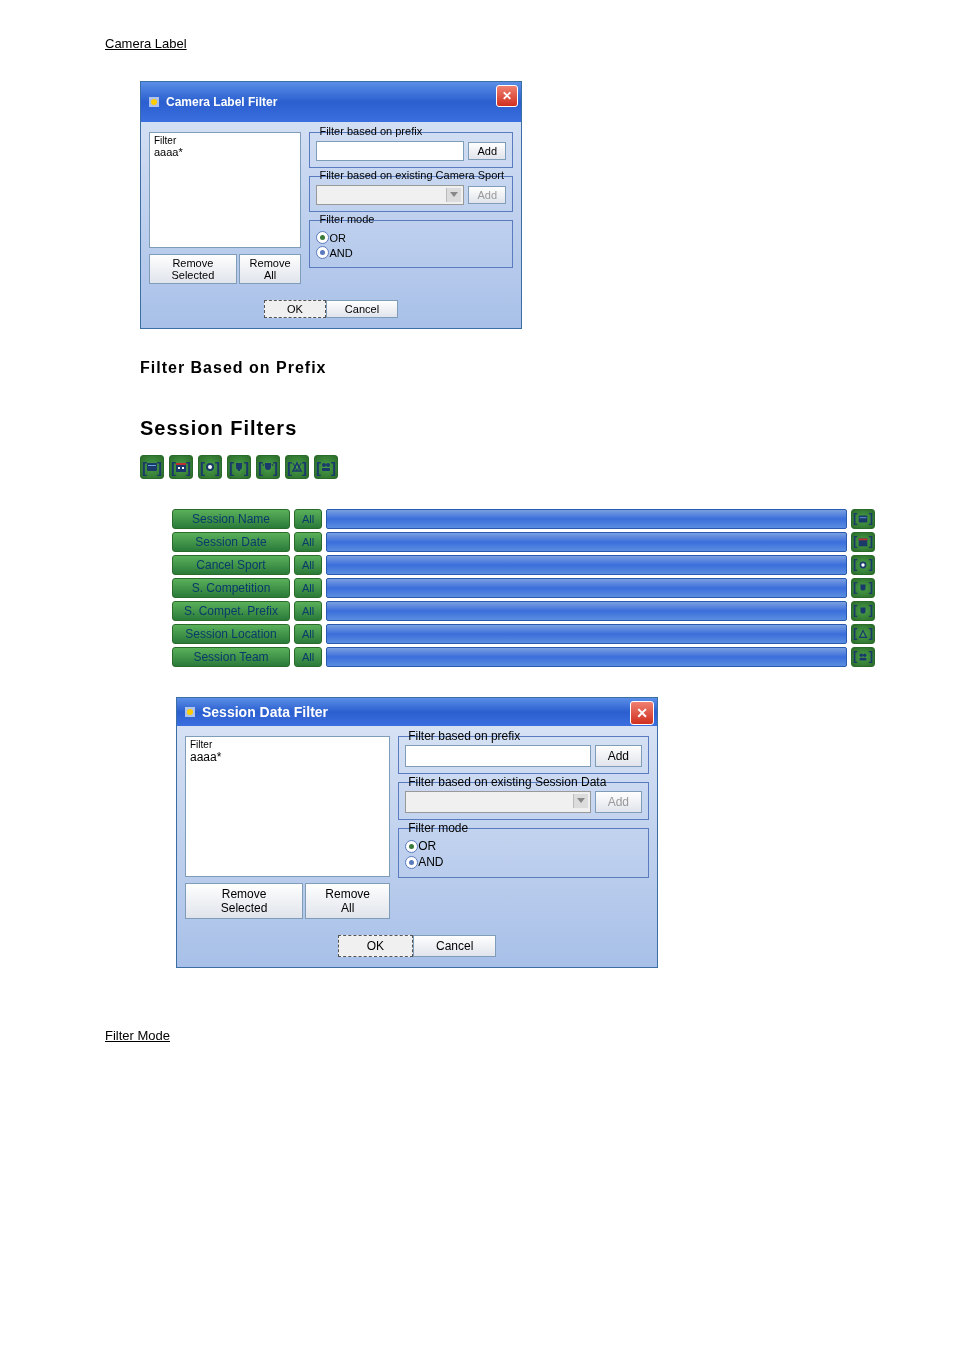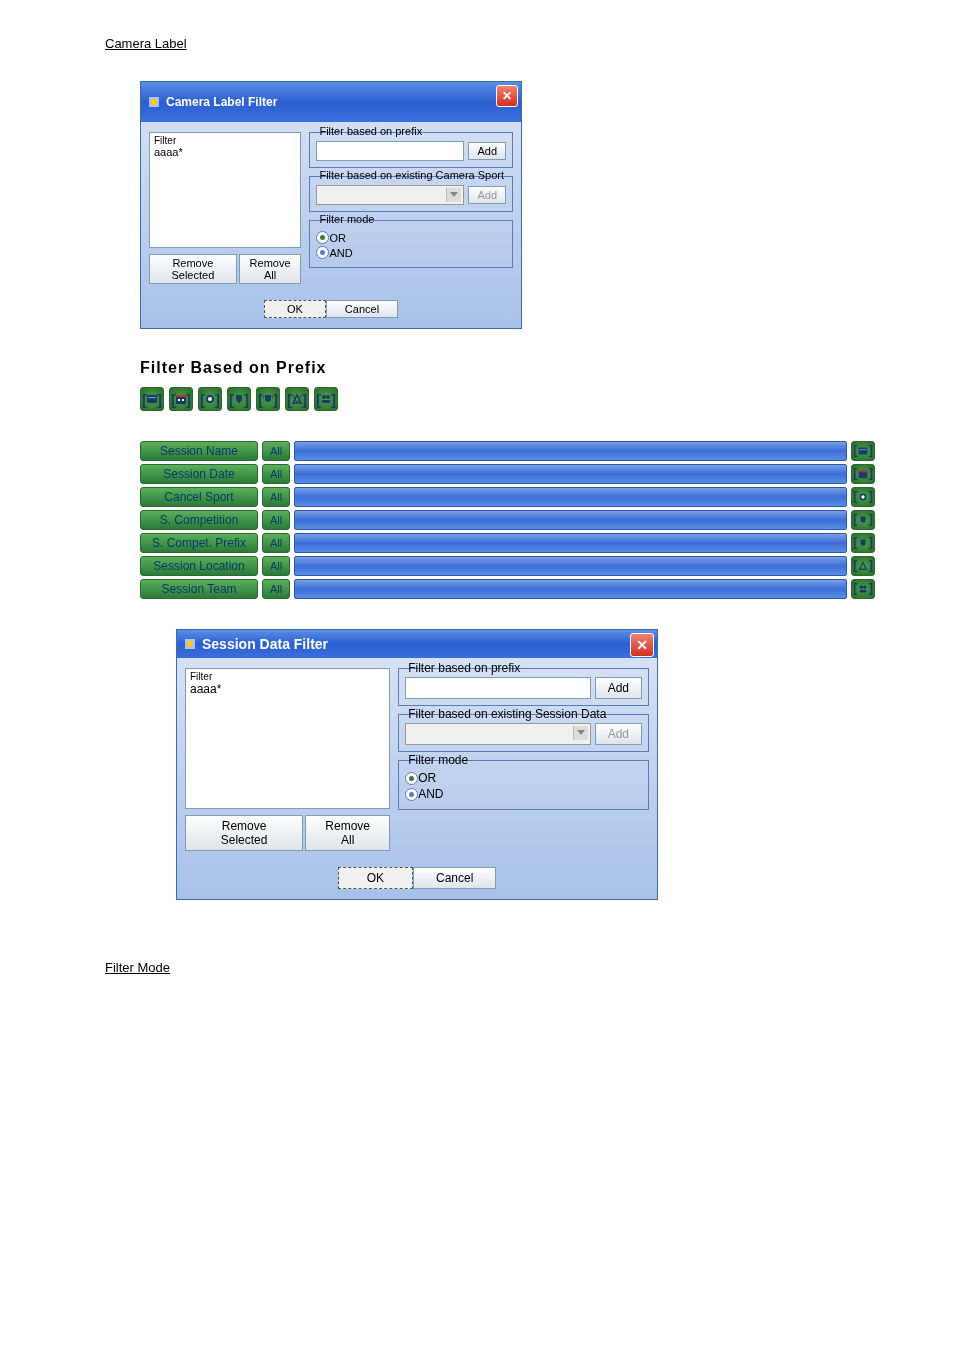--- a/index.html
+++ b/index.html
@@ -258,20 +258,21 @@
   .brackets { color: #1a3a6a; font-weight: bold; font-size: 15px; position:absolute; }
   .br-l { left:1px; }
   .br-r { right:1px; }
   .sess-icon { position: relative; }
   
   .filter-rows { margin: 20px 0 30px 0; }
   .filter-row {
     display: flex;
     gap: 4px;
     margin-bottom: 3px;
+    margin-left: 32px;
   }
   .row-label-btn {
     width: 116px;
     height: 18px;
     border: 1px solid #2a6a2a;
     border-radius: 3px;
     background: linear-gradient(#5ab05a, #2a7a3a);
     color: #0a3a6a;
     font-size: 12px;
     display: flex;
@@ -381,20 +382,21 @@
       </div>
     </div>
     <div class="bottom-btns">
       <button class="ok-btn">OK</button>
       <button class="cancel-btn">Cancel</button>
     </div>
   </div>
 
   <div class="heading-bold">Filter  Based  on  Prefix</div>
 
+  <div class="heading-large">Session  Filters</div>
 
   
   <div class="icon-strip">
     <span class="sess-icon">
         <span class="brackets br-l">[</span>
         <svg viewBox="0 0 14 14">
           <rect x="2" y="3" width="10" height="8" rx="1" fill="#1a3a6a"></rect>
           <rect x="3" y="5" width="8" height="1" fill="#6aa0e0"></rect>
         </svg>
         <span class="brackets br-r">]</span>

